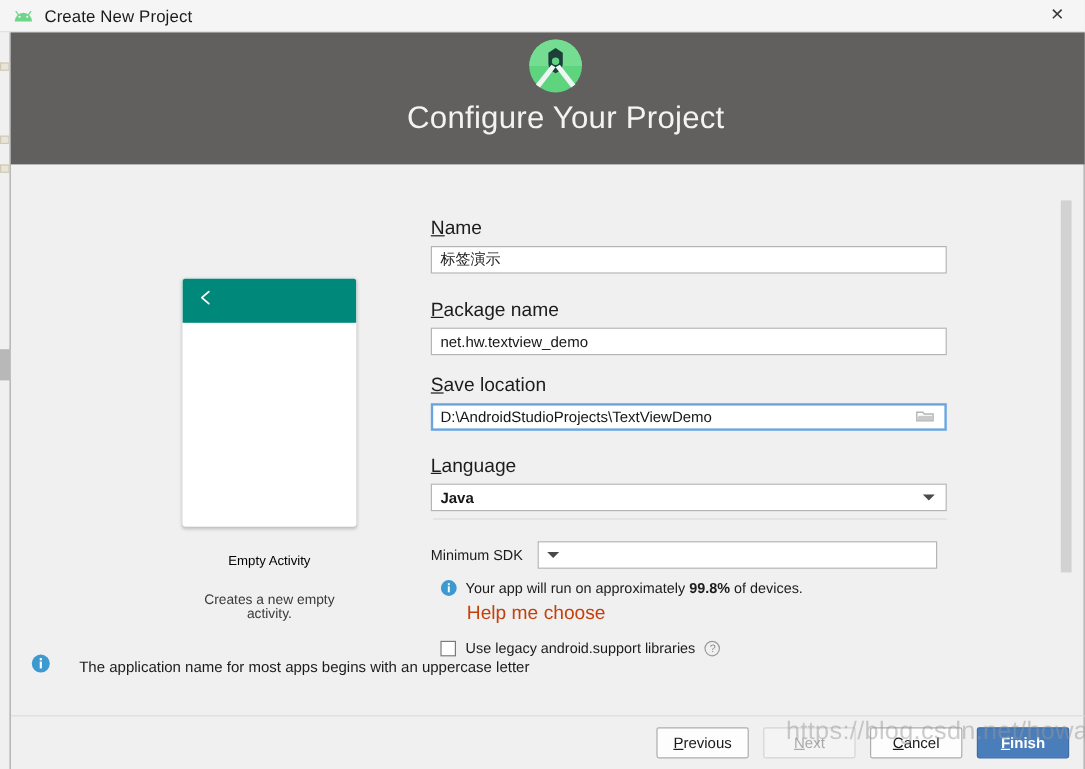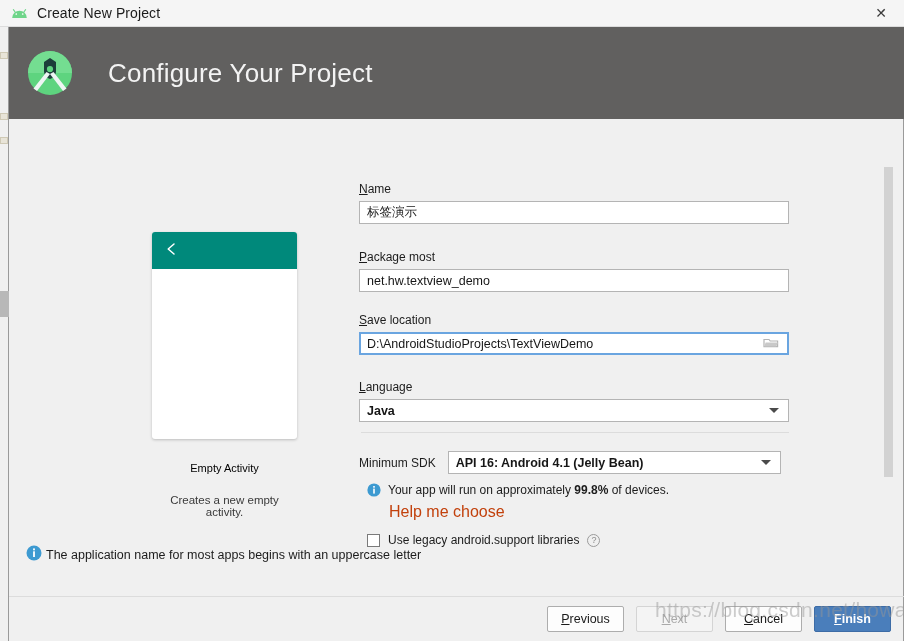--- a/index.html
+++ b/index.html
@@ -55,23 +55,23 @@
   .dialog {
     position: absolute; left: 9px; top: 27px;
     width: 895px; height: 614px;
     background: #f0f0f0;
     border-right: 1px solid #9a9a9a;
   }
 
   
   .header {
     position: absolute; left: 0; top: 0;
-    width: 895px; height: 92px;
+    width: 895px; height: 110px;
     background: #61605f;
-    display: flex; align-items: center;
+    display: flex; align-items: center; flex-direction: column;
   }
   .header-logo {
     margin-left: 13px;
     width: 56px; height: 56px;
   }
   .header-title {
     margin-left: 30px;
     font-size: 26px;
     color: #f3f3f3;
     font-weight: normal;
@@ -110,21 +110,21 @@
     margin-top: 20px;
     font-size: 11.5px; color: #3a3a3a;
   }
 
   
   .form {
     position: absolute; left: 350px; top: 0;
     width: 440px;
   }
   .field-label {
-    font-size: 12px; color: #1c1c1c;
+    font-size: 16px; color: #1c1c1c;
     margin-bottom: 5px;
   }
   .field-label .mn { text-decoration: underline; }
   .text-input {
     width: 430px; height: 23px;
     background: #fff;
     border: 1px solid #b4b4b4;
     font-size: 12.5px; color: #161616;
     padding: 0 7px;
     display: flex; align-items: center;
@@ -210,21 +210,21 @@
     position: absolute; right: 11px; top: 30px;
     width: 9px; height: 310px;
     background: #d2d2d2;
   }
 
   
   .status-row {
     position: absolute; left: 17px; top: 408px;
     display: flex; align-items: center;
   }
-  .status-text { font-size: 12.5px; color: #1c1c1c; margin-left: 4px; }
+  .status-text { font-size: 12.5px; color: #1c1c1c; margin-left: 24px; }
 
   
   .btnbar-sep {
     position: absolute; left: 0; top: 569px;
     width: 895px; height: 1px; background: #dcdcdc;
   }
   .btnbar {
     position: absolute; left: 0; top: 570px;
     width: 895px; height: 44px;
     display: flex; align-items: center; justify-content: flex-end;
@@ -319,21 +319,21 @@
       <div class="form">
 
         <div class="row-name">
           <div class="field-label"><span class="mn">N</span><span>ame</span></div>
           <div class="text-input">
             <span class="val">标签演示</span>
           </div>
         </div>
 
         <div class="row-pkg">
-          <div class="field-label"><span class="mn">P</span><span>ackage most</span></div>
+          <div class="field-label"><span class="mn">P</span><span>ackage name</span></div>
           <div class="text-input">
             <span class="val">net.hw.textview_demo</span>
           </div>
         </div>
 
         <div class="row-save">
           <div class="field-label"><span class="mn">S</span><span>ave location</span></div>
           <div class="text-input focused">
             <span class="val">D:\AndroidStudioProjects\TextViewDemo</span>
             <span class="folder-icon">
@@ -350,21 +350,20 @@
           <div class="combo">
             <span class="val">Java</span>
             <span class="caret"></span>
           </div>
         </div>
         <div class="lang-divider"></div>
 
         <div class="row-sdk">
           <span class="sdk-label">Minimum SDK</span>
           <div class="combo combo-sdk">
-            <span class="val">API 16: Android 4.1 (Jelly Bean)</span>
             <span class="caret"></span>
           </div>
         </div>
 
         <div class="row-info">
           <span class="info-icon-s">
             <svg width="14" height="14" viewBox="0 0 14 14">
               <circle cx="7" cy="7" r="6.6" fill="#3d9ad1"></circle>
               <rect x="6.2" y="5.6" width="1.6" height="5" fill="#ffffff"></rect>
               <rect x="6.2" y="3.0" width="1.6" height="1.7" fill="#ffffff"></rect>

